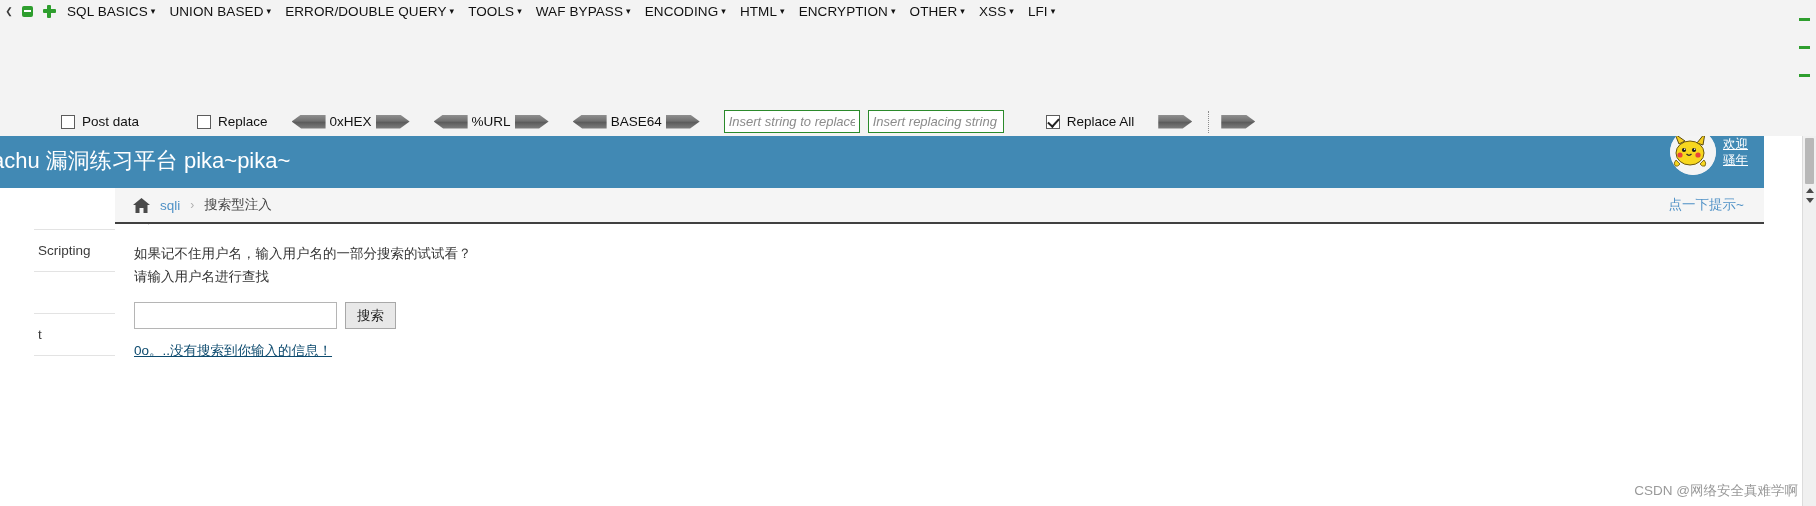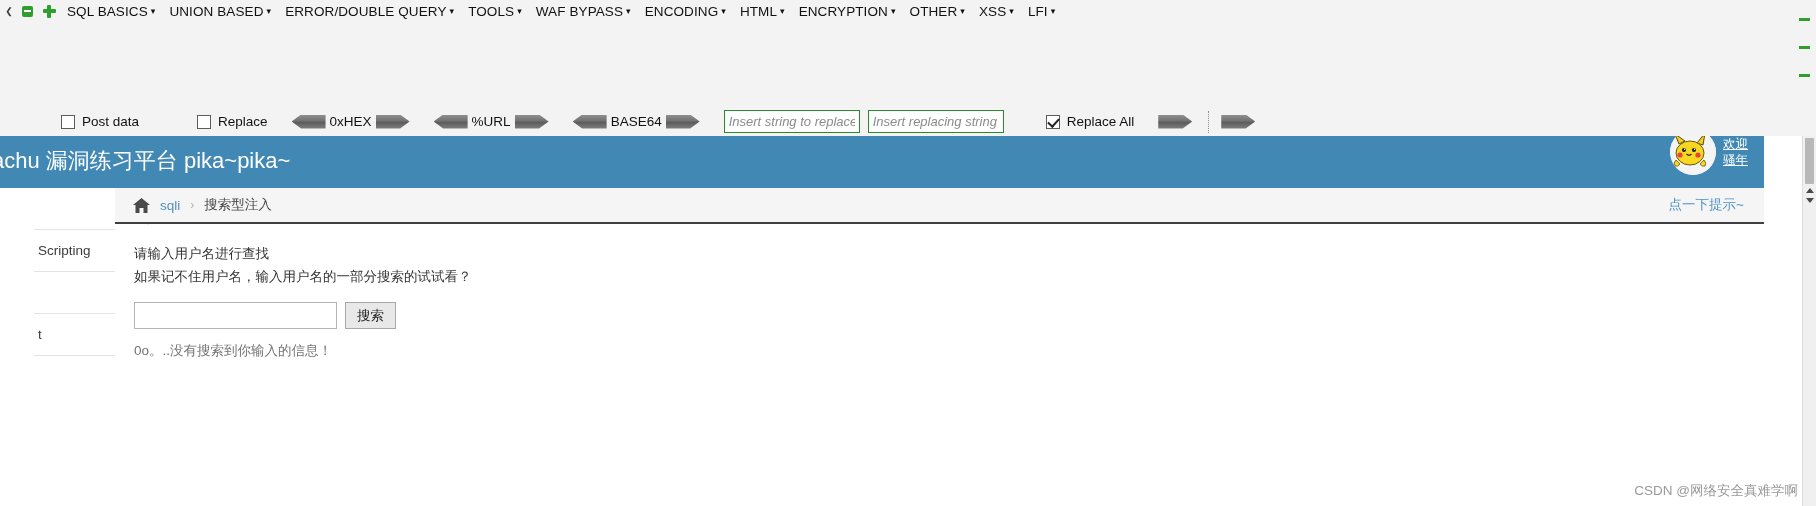--- a/index.html
+++ b/index.html
@@ -375,22 +375,23 @@
     padding: 0 11px;
     background: #e8e8e8;
     border: 1px solid #a8a8a8;
     font-size: 13.5px;
     color: #222;
     font-family: "Liberation Sans", sans-serif;
     cursor: default;
   }
   .result-text {
     font-size: 13.5px;
-    color: #737373;
-    white-space: nowrap;
+    color: #0c4a6e;
+    white-space: nowrap;
+    text-decoration: underline;
   }
 
   .watermark {
     position: absolute;
     right: 18px;
     bottom: 6px;
     font-size: 13.5px;
     color: #9a9a9a;
     white-space: nowrap;
   }
@@ -567,22 +568,22 @@
         <path d="M8.5 0 L17 7 L14.5 7 L14.5 15 L10.5 15 L10.5 10 L6.5 10 L6.5 15 L2.5 15 L2.5 7 L0 7 Z" fill="#4a4a4a"></path>
       </svg>
     </span>
     <span class="crumb-link">sqli</span>
     <span class="crumb-sep">›</span>
     <span class="crumb-cur">搜索型注入</span>
     <span class="hint-link">点一下提示~</span>
   </div>
 
   <div class="pk-main">
+    <div class="main-line">如果记不住用户名，输入用户名的一部分搜索的试试看？</div>
     <div class="main-line">请输入用户名进行查找</div>
-    <div class="main-line">如果记不住用户名，输入用户名的一部分搜索的试试看？</div>
 
     <div class="search-row">
       <input class="search-field" type="text" placeholder="" style="">
       <button class="search-btn">搜索</button>
     </div>
 
     <div class="result-text">0o。..没有搜索到你输入的信息！</div>
   </div>
 
   <div class="watermark">CSDN @网络安全真难学啊</div>

